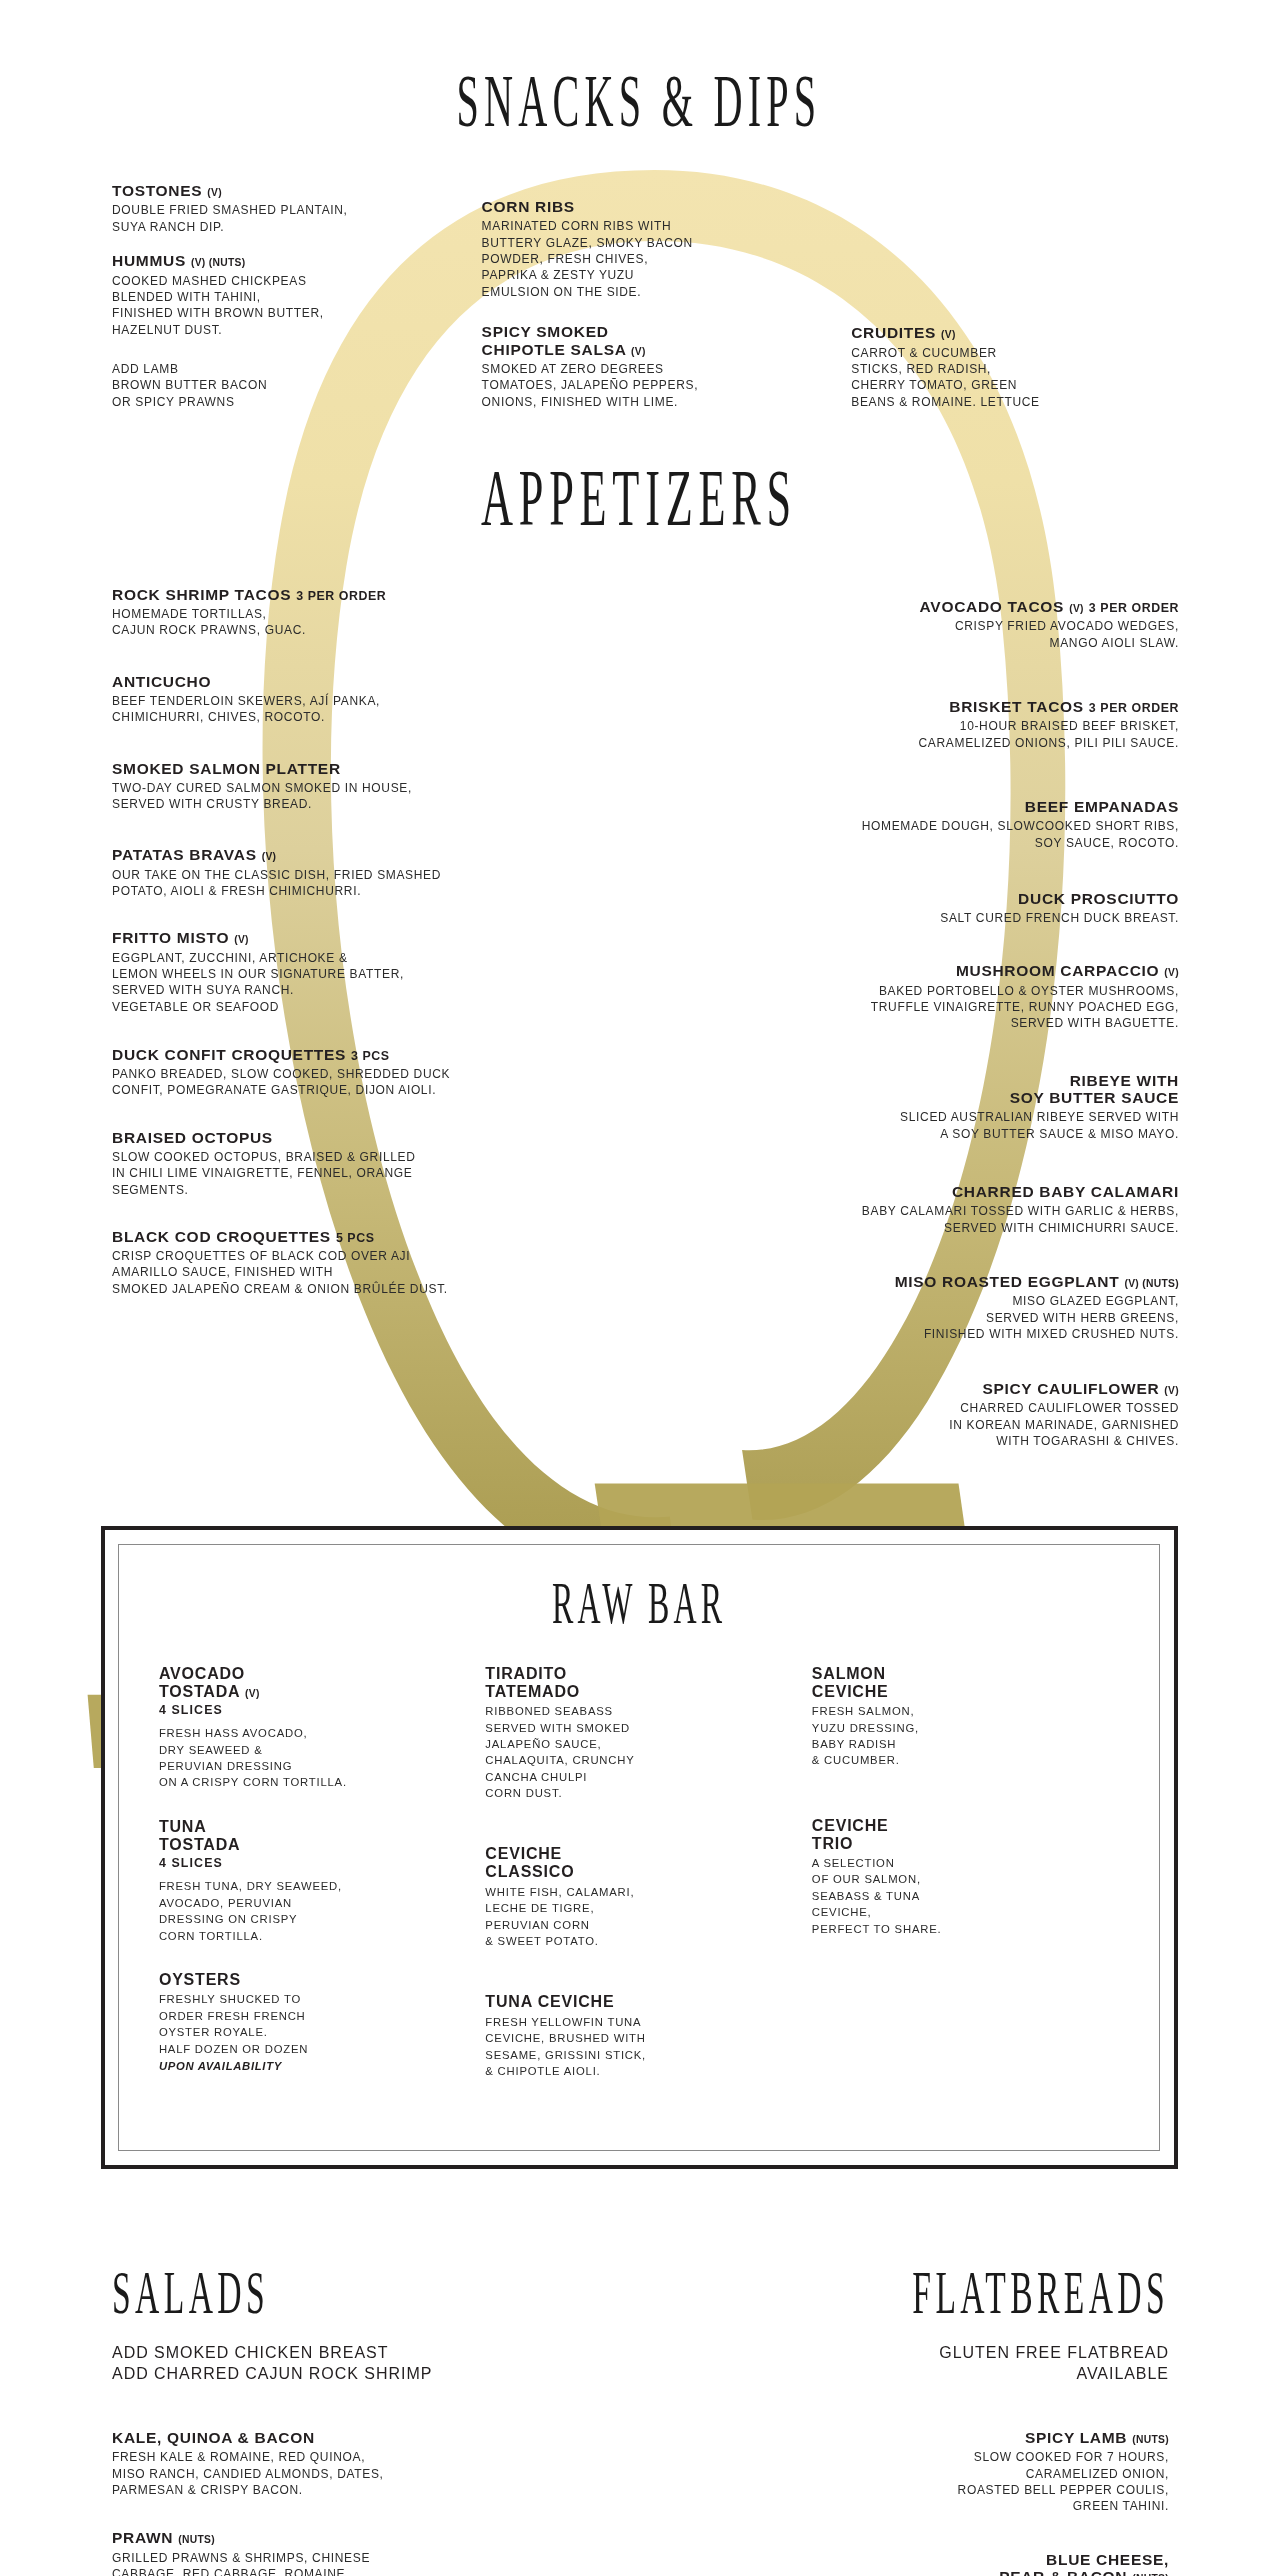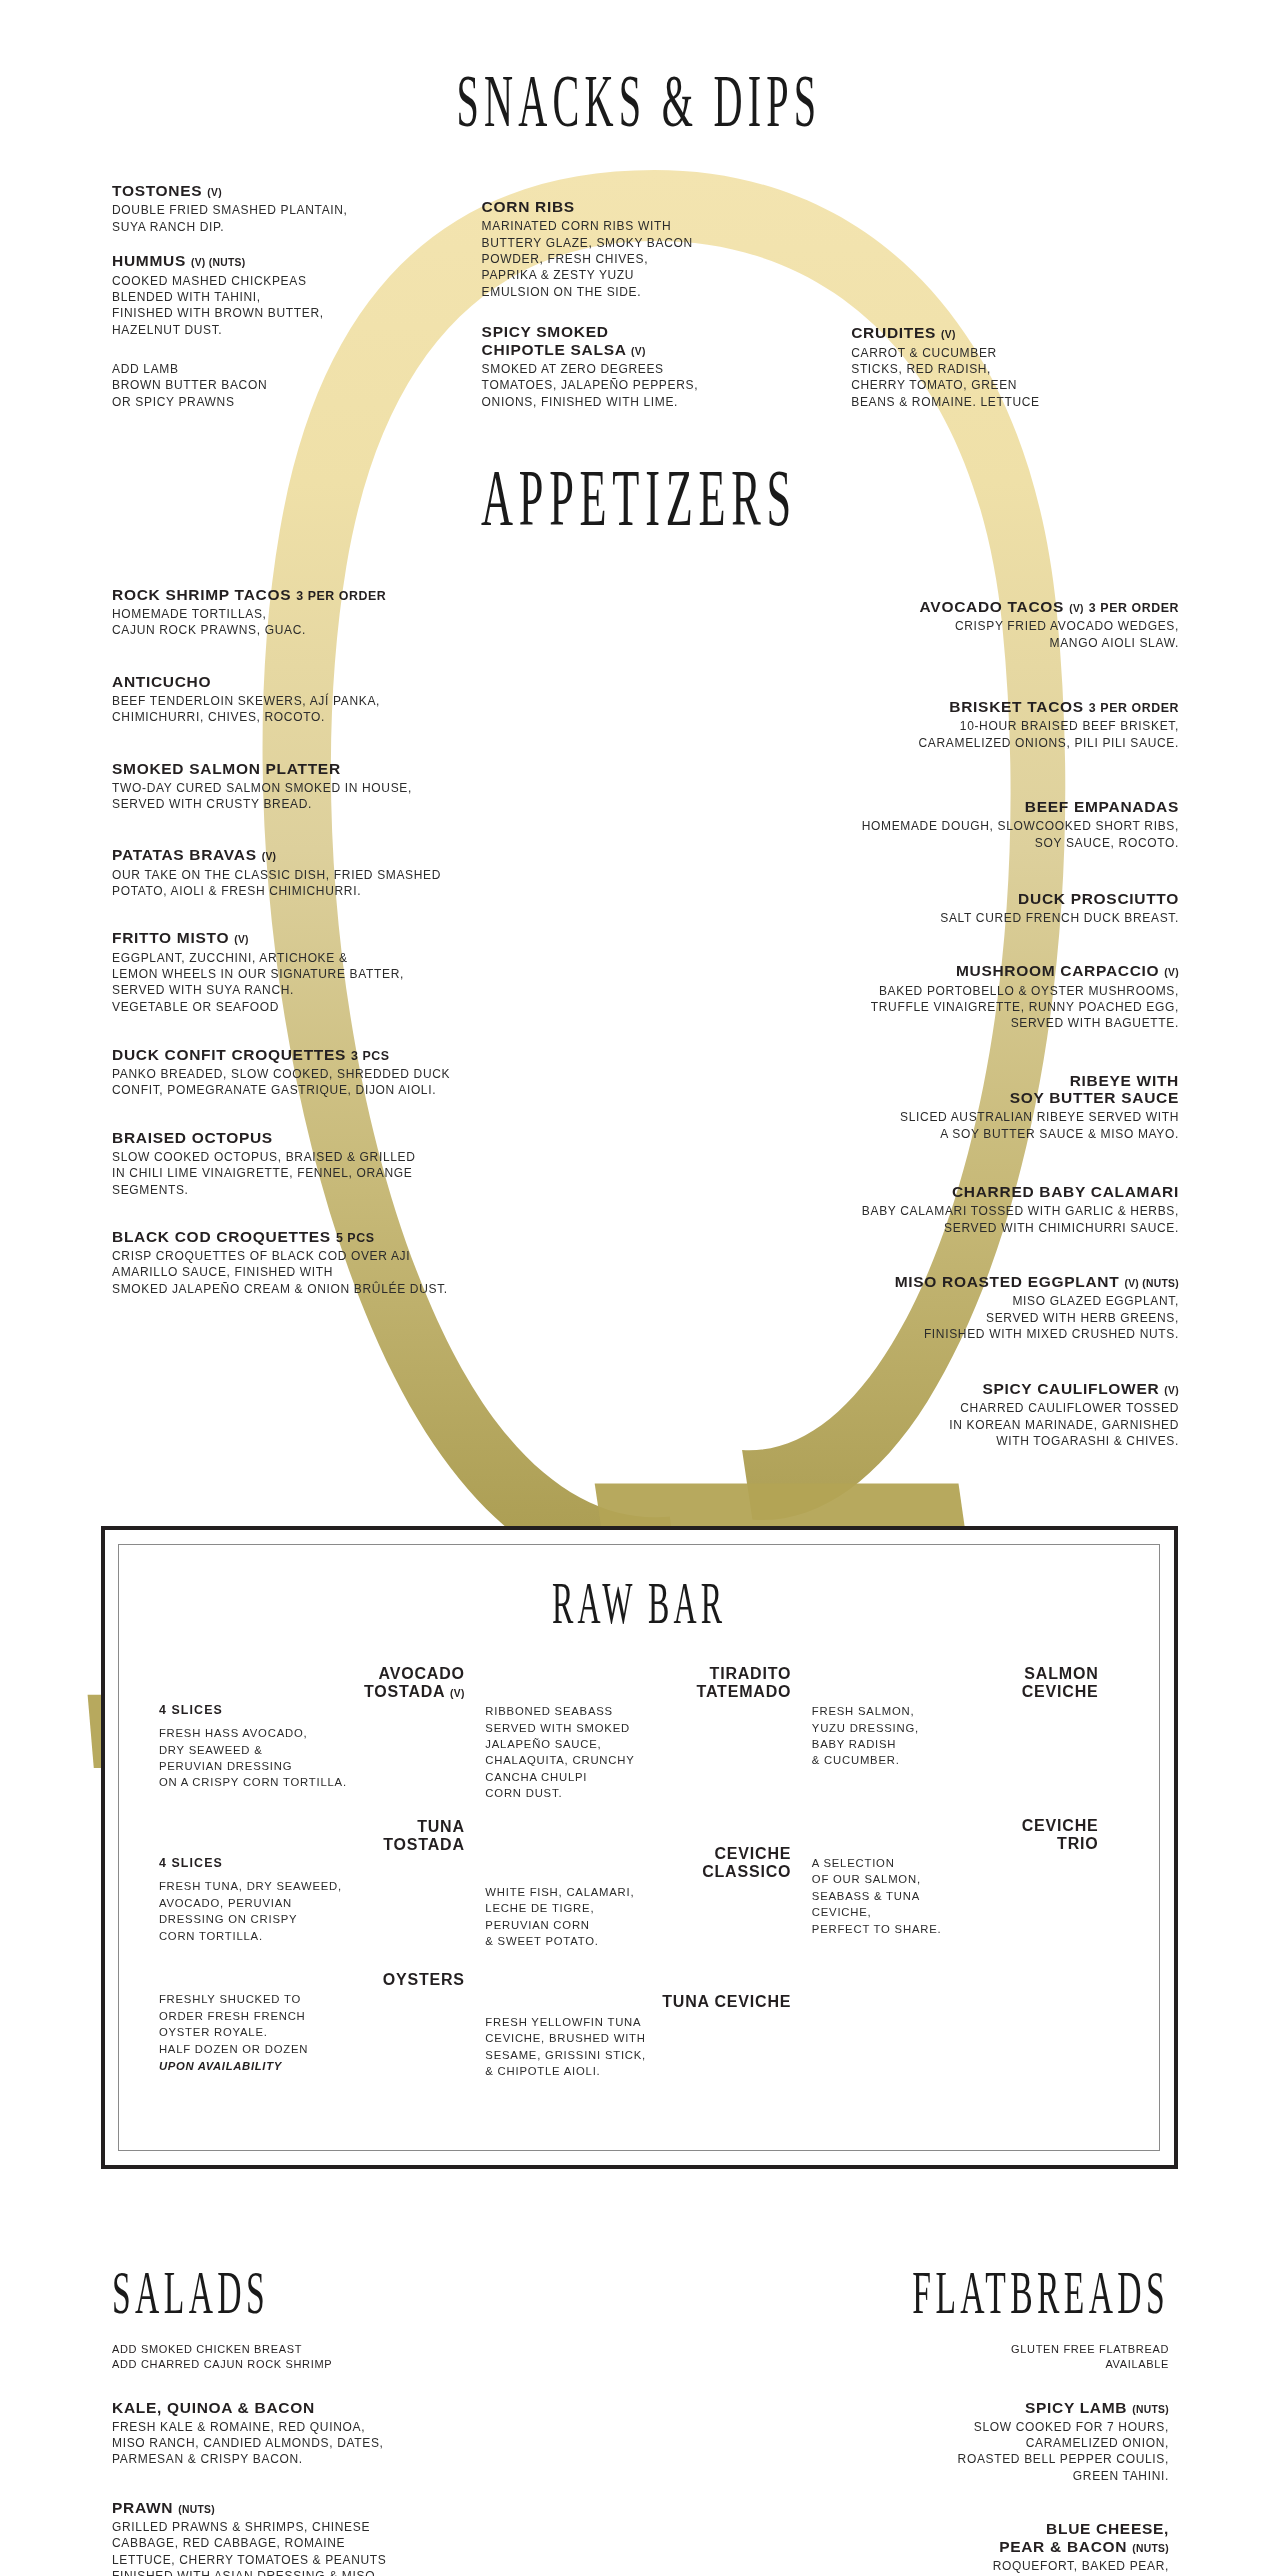--- a/index.html
+++ b/index.html
@@ -121,37 +121,37 @@
     padding:38px 40px 44px 40px;
     box-sizing:border-box;
   }
   .rawbar-cols{
     display:flex;
     gap:0;
     margin-top:43px;
   }
   .rawbar-col{box-sizing:border-box;padding-right:20.6px;}
   .rawbar-col .item{margin-bottom:27px;}
-  .rawbar-col .item-title{font-size:16px;line-height:1.12;letter-spacing:.05em;text-align:right;}
+  .rawbar-col .item-title{font-size:16px;line-height:1.12;letter-spacing:.05em;}
   .rawbar-col .item-desc{font-size:11.3px;line-height:1.45;letter-spacing:.07em;}
   .rawbar-col .item-sub{font-size:12.4px;letter-spacing:.09em;margin-top:1px;}
 
   
   .bottom{
     display:flex;
     position:relative;
     z-index:2;
   }
   .bottom-col{box-sizing:border-box;}
   .addons{
-    font-size:11px;
+    font-size:16px;
     letter-spacing:.06em;
     line-height:1.36;
     white-space:pre-line;
-    margin:0 0 27px 0;
+    margin:0 0 44px 0;
   }
 </style>
 </head>
 <body>
 
 <div class="page">
 
   <svg class="swoosh-layer" viewBox="0 0 2480 6969" preserveAspectRatio="none" aria-hidden="true">
     <defs>
       <linearGradient id="gold-grad" x1="0" y1="0" x2="0" y2="1">

